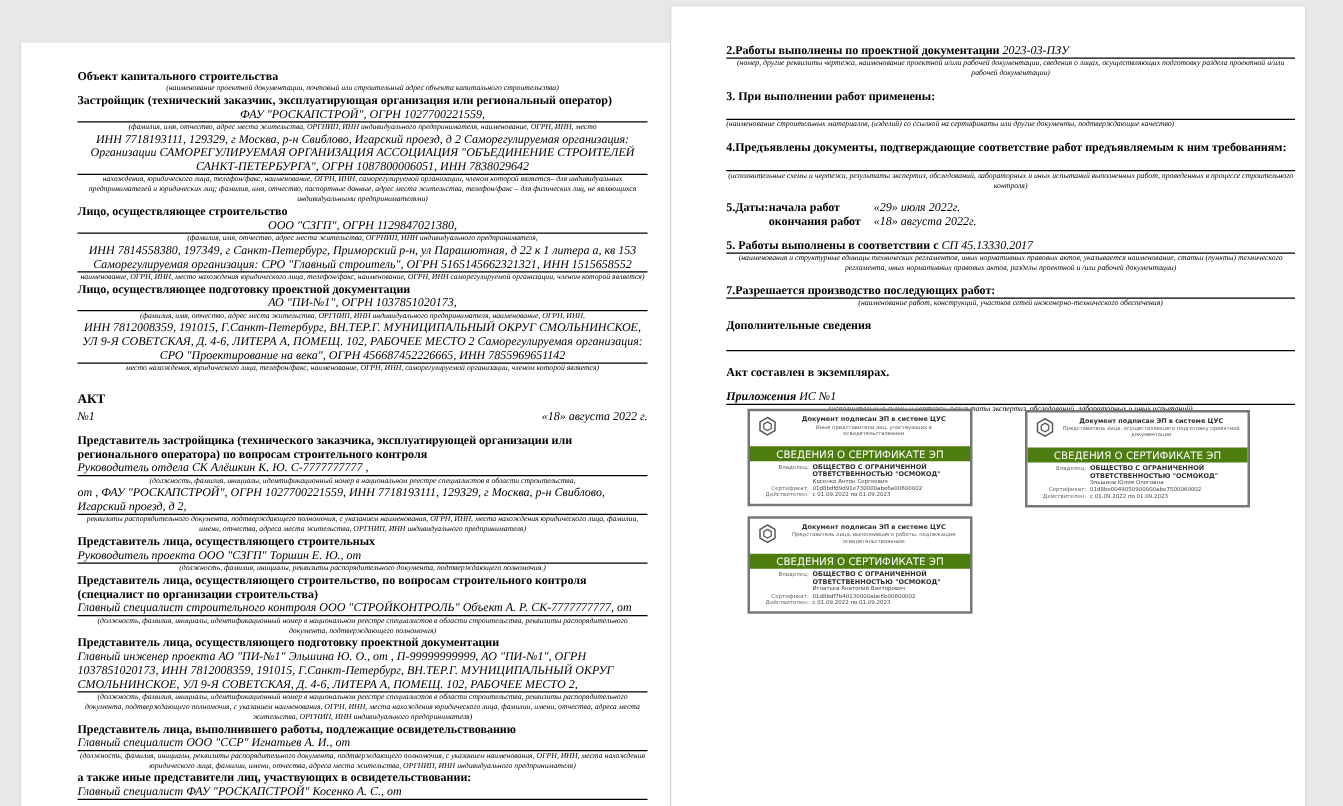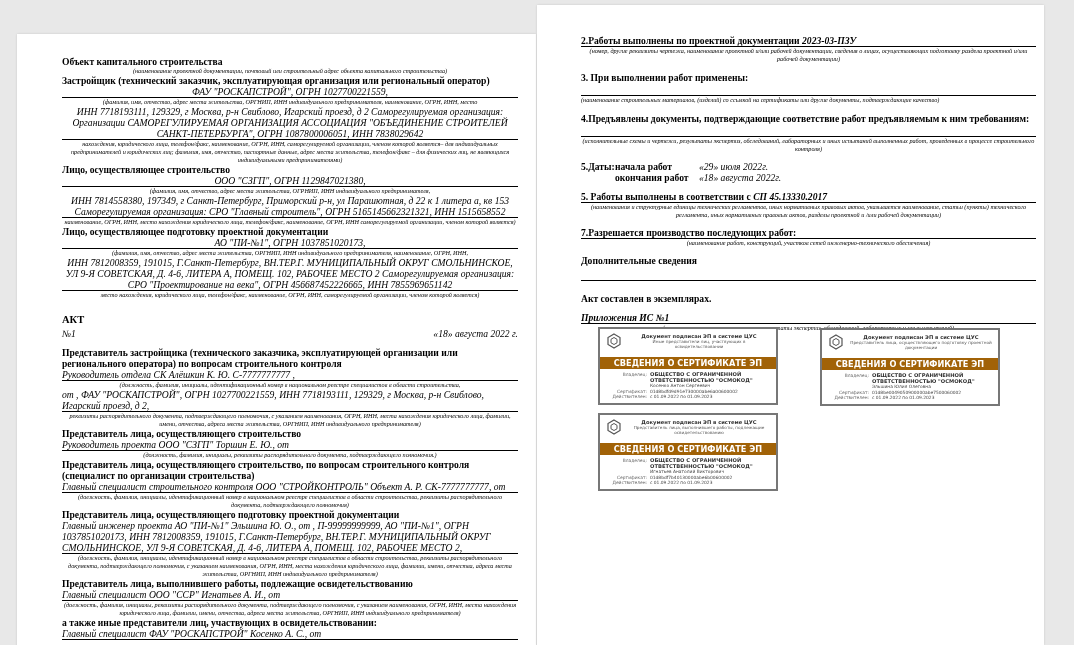--- a/index.html
+++ b/index.html
@@ -9,29 +9,29 @@
   #left-page { left:17px; width:519px;margin-top:29px; }
   #right-page { left:537px; width:507px; }
   .inner { position:absolute; left:45px; right:18px; top:0; }
   #right-page .inner { left:44px; right:8px; }
   .b { font-weight:bold; font-size:9.6px; line-height:11px; }
   .v { font-style:italic; font-size:9.6px; line-height:11px; text-align:center; }
   .vl { font-style:italic; font-size:9.6px; line-height:11px; }
   .n { font-style:italic; font-size:6.2px; line-height:8px; text-align:center; }
   .ln { border-bottom:1.3px solid #000; }
   .row { display:flex; justify-content:space-between; }
-  .it { font-style:italic; font-weight:bold;margin-top:30px; }
+  .it { font-style:italic; font-weight:normal;margin-top:30px; }
   .act-title { font-weight:bold; font-size:10.5px; line-height:13px; }
   .sig { position:absolute; width:180px; height:78px; border:2px solid #777; background:#fff; box-sizing:border-box;
          font-family:"DejaVu Sans","Liberation Sans",sans-serif; }
   .sig .top { display:flex; align-items:flex-start; padding:4px 6px 0 6px; height:24px; }
   .sig .logo { width:16px; height:16px; margin-right:6px; }
   .sig .t1 { font-size:5.2px; font-weight:bold; color:#333; text-align:center; }
   .sig .t2 { font-size:4.2px; color:#555; text-align:center; line-height:5px; }
-  .sig .bar { background:#a16207; color:#fff; font-size:8.2px; font-weight:bold; text-align:center; line-height:12px; margin:0 0 3px 0; }
+  .sig .bar { background:#4d7c0f; color:#fff; font-size:8.2px; font-weight:normal; text-align:center; line-height:12px; margin:0 0 3px 0; }
   .sig .kv { display:flex; font-size:4.4px; line-height:5.4px; color:#444; }
   .sig .k { width:47px; text-align:right; padding-right:3px; color:#666; }
   .sig .val { flex:1; }
   .sig .own { font-weight:bold; color:#333; font-size:5.2px; line-height:5.6px; }
 </style>
 </head>
 <body>
 
 <div class="page" id="left-page">
   <div class="inner" style="top:22px;">
@@ -63,21 +63,21 @@
       <span>«18» августа  2022 г.</span>
     </div>
     <div style="height:8px"></div>
 
     <div class="b">Представитель застройщика (технического заказчика, эксплуатирующей организации или регионального оператора) по вопросам строительного контроля</div>
     <div class="vl ln">Руководитель отдела СК  Алёшкин К. Ю. С-7777777777 ,</div>
     <div class="n">(должность, фамилия, инициалы, идентификационный номер в национальном реестре специалистов в области строительства,</div>
     <div class="vl ln">от , ФАУ "РОСКАПСТРОЙ", ОГРН 1027700221559, ИНН 7718193111, 129329, г Москва, р-н Свиблово, Игарский проезд, д 2,</div>
     <div class="n">реквизиты распорядительного документа, подтверждающего полномочия, с указанием наименования, ОГРН, ИНН, места нахождения юридического лица, фамилии, имени, отчества, адреса места жительства, ОРГНИП, ИНН индивидуального предпринимателя)</div>
 
-    <div class="b">Представитель лица, осуществляющего строительство</div>
+    <div class="b">Представитель лица, осуществляющего строительных</div>
     <div class="vl ln">Руководитель проекта ООО "СЗГП" Торшин Е. Ю.,  от</div>
     <div class="n">(должность, фамилия, инициалы, реквизиты распорядительного документа, подтверждающего полномочия.)</div>
 
     <div class="b">Представитель лица, осуществляющего строительство, по вопросам строительного контроля (специалист по организации строительства)</div>
     <div class="vl ln">Главный специалист строительного контроля ООО "СТРОЙКОНТРОЛЬ" Объект А. Р. СК-7777777777,  от</div>
     <div class="n">(должность, фамилия, инициалы, идентификационный номер в национальном реестре специалистов в области строительства, реквизиты распорядительного документа, подтверждающего полномочия)</div>
 
     <div class="b">Представитель лица, осуществляющего подготовку проектной документации</div>
     <div class="vl ln">Главный инженер проекта АО "ПИ-№1" Эльшина Ю. О.,  от , П-99999999999, АО "ПИ-№1", ОГРН 1037851020173, ИНН 7812008359, 191015, Г.Санкт-Петербург, ВН.ТЕР.Г. МУНИЦИПАЛЬНЫЙ ОКРУГ СМОЛЬНИНСКОЕ, УЛ 9-Я СОВЕТСКАЯ, Д. 4-6, ЛИТЕРА А, ПОМЕЩ. 102, РАБОЧЕЕ МЕСТО 2,</div>
     <div class="n">(должность, фамилия, инициалы, идентификационный номер в национальном реестре специалистов в области строительства, реквизиты распорядительного документа, подтверждающего полномочия, с указанием наименования, ОГРН, ИНН, места нахождения юридического лица, фамилии, имени, отчества, адреса места жительства, ОРГНИП, ИНН индивидуального предпринимателя)</div>

